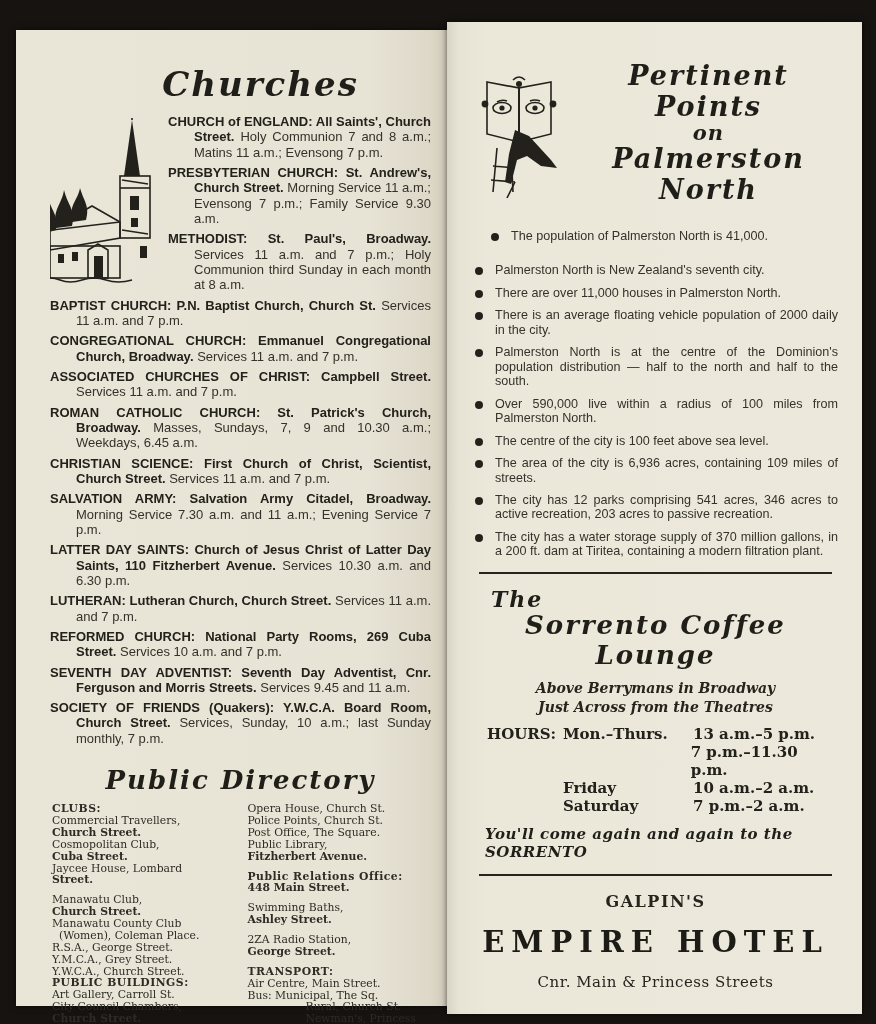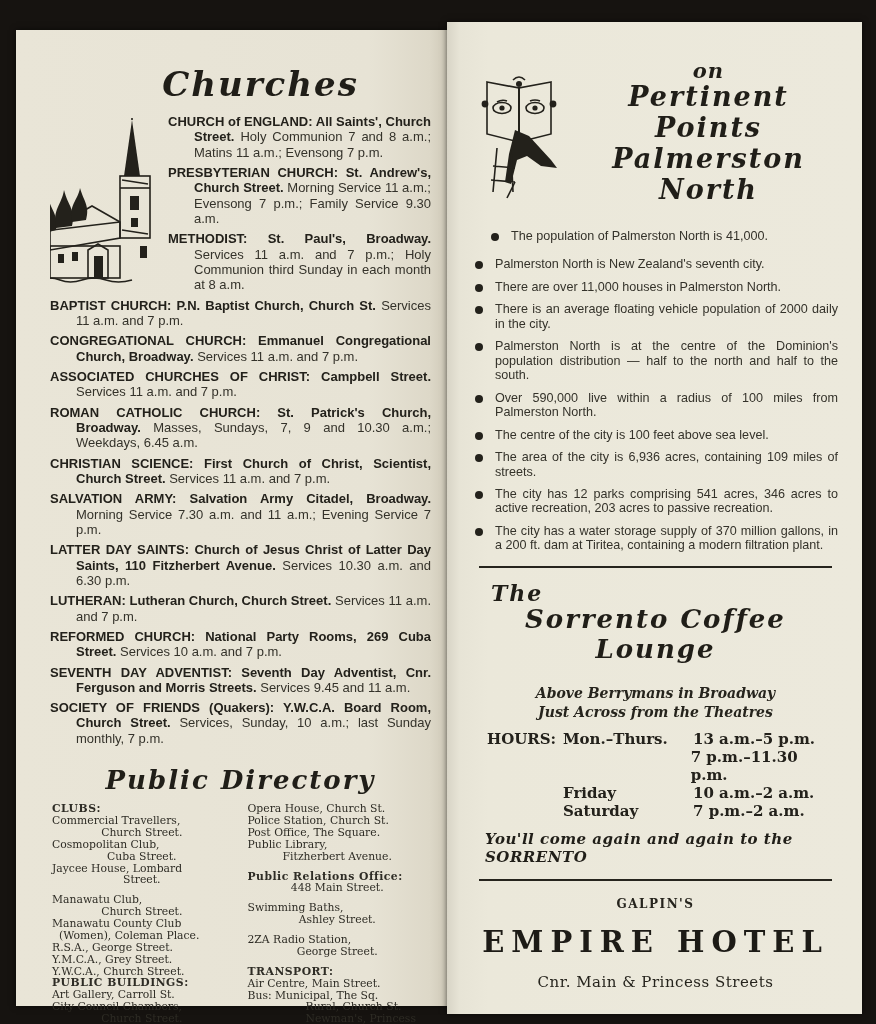--- a/index.html
+++ b/index.html
@@ -53,21 +53,21 @@
   .dir-columns{
     display:flex;gap:12px;
     font-family:"DejaVu Serif", serif;
     font-size:10.8px;line-height:1.1;
     color:#2e2c25;
     margin-left:2px;
   }
   .dir-col{width:198px;}
   .dir-line{white-space:nowrap;}
   .lt-h{font-weight:bold;letter-spacing:.5px;}
-  .lt-r{text-align:center;padding-right:4px;}
+  .lt-r{text-align:left;padding-right:4px;font-weight:bold;}
   .lt-i{padding-left:58px;}
   .lt-n2{padding-left:7px;}
   .gap{margin-top:8px;}
 
   
   .pertinent-top{overflow:hidden;}
   .reading-art{float:left;width:92px;height:140px;margin:4px 10px 0 4px;}
   .pp-title-1,.pp-title-3{font-size:27px;line-height:1.15;letter-spacing:2px;}
   .pp-title-2{font-size:21px;line-height:1.0;letter-spacing:1px;}
   .bullet-row{
@@ -76,56 +76,56 @@
     font-size:12.6px;line-height:1.17;
     color:#34322a;
     margin-bottom:7.5px;
   }
   .bullet-row .dot{
     flex:0 0 auto;width:8px;height:8px;border-radius:50%;
     background:#23211b;margin:4px 12px 0 2px;
   }
   .bullet-text{text-align:justify;}
   .first-bullet{margin-top:24px;margin-left:16px;width:282px;}
-  .bullets-main{clear:both;margin-top:6px;}
+  .bullets-main{clear:both;margin-top:12px;}
 
   .section-divider{
     border:none;border-top:2.5px solid #26241d;
     margin:13px 6px 12px 6px;
   }
 
   
   .sorrento .s-the{
     font-size:22px;font-weight:bold;font-style:italic;
     letter-spacing:2px;margin:8px 0 0 18px;color:#201e18;
   }
   .sorrento .s-name{
     font-size:26px;font-weight:bold;font-style:italic;
     letter-spacing:2px;text-align:center;color:#201e18;margin-top:-2px;
   }
   .s-sub{
     font-size:14px;font-weight:bold;font-style:italic;
     text-align:center;line-height:1.35;color:#26241d;
   }
-  .s-sub1{margin-top:20px;}
+  .s-sub1{margin-top:9px;}
   .hours{
     margin:8px 0 0 14px;
     font-size:15px;font-weight:bold;color:#23211b;
   }
   .hours-row{display:flex;}
   .hours-label{width:76px;}
   .hours-day{width:130px;}
   .s-tagline{
     font-size:15px;font-weight:bold;font-style:italic;
     margin:10px 0 0 12px;color:#201e18;letter-spacing:.5px;
   }
 
   
   .hotel{text-align:center;color:#26241d;}
-  .h-top{font-size:12px;font-weight:bold;letter-spacing:1.5px;margin-top:16px;}
+  .h-top{font-size:16px;font-weight:bold;letter-spacing:1.5px;margin-top:16px;}
   .h-name{
     font-size:29px;font-weight:bold;letter-spacing:7px;
     margin-top:14px;color:#1d1b16;
   }
   .h-addr{font-size:15px;margin-top:14px;letter-spacing:.5px;}
 
   .art-stroke{stroke:#23211b;fill:none;stroke-width:1.6;}
   .art-fill{fill:#23211b;}
 </style>
 </head>
@@ -209,21 +209,21 @@
           <div class="dir-line lt-n">Y.W.C.A., Church Street.</div>
           <div class="dir-line lt-h">PUBLIC BUILDINGS:</div>
           <div class="dir-line lt-n">Art Gallery, Carroll St.</div>
           <div class="dir-line lt-n">City Council Chambers,</div>
           <div class="dir-line lt-r">Church Street.</div>
           <div class="dir-line lt-n">Conveniences:—</div>
         </div>
       <div class="dir-col">
 
       <div class="dir-line lt-n">Opera House, Church St.</div>
-          <div class="dir-line lt-n">Police Station, Church St.</div>
+          <div class="dir-line lt-n">Police Points, Church St.</div>
           <div class="dir-line lt-n">Post Office, The Square.</div>
           <div class="dir-line lt-n">Public Library,</div>
           <div class="dir-line lt-r">Fitzherbert Avenue.</div>
           <div class="dir-line lt-h gap">Public Relations Office:</div>
           <div class="dir-line lt-r">448 Main Street.</div>
           <div class="dir-line lt-n gap">Swimming Baths,</div>
           <div class="dir-line lt-r">Ashley Street.</div>
           <div class="dir-line lt-n gap">2ZA Radio Station,</div>
           <div class="dir-line lt-r">George Street.</div>
           <div class="dir-line lt-h gap">TRANSPORT:</div>
@@ -260,22 +260,22 @@
 
         <circle class="art-fill" cx="8" cy="40" r="3.4"></circle>
         <circle class="art-fill" cx="76" cy="40" r="3.4"></circle>
 
         <path class="art-fill" d="M38,66 L52,72 L74,96 L80,104 L64,102 L50,92 L40,96 L34,120 L28,118 L32,90 Z"></path>
         <path class="art-stroke" d="M30,134 l8,-16" stroke-width="2"></path>
 
         <path class="art-stroke" d="M20,84 l-4,44 M34,86 l2,42 M16,102 l22,2 M14,116 l24,2" stroke-width="1.1"></path>
       </svg>
 
+      <div class="fat-title pp-title-1">Pertinent Points</div>
       <div class="fat-title pp-title-2">on</div>
-      <div class="fat-title pp-title-1">Pertinent Points</div>
       <div class="fat-title pp-title-3">Palmerston North</div>
 
       <div class="bullet-row first-bullet">
         <span class="dot"></span>
         <span class="bullet-text">The population of Palmerston North is 41,000.</span>
       </div>
     </div>
 
     <div class="bullets-main">
 

